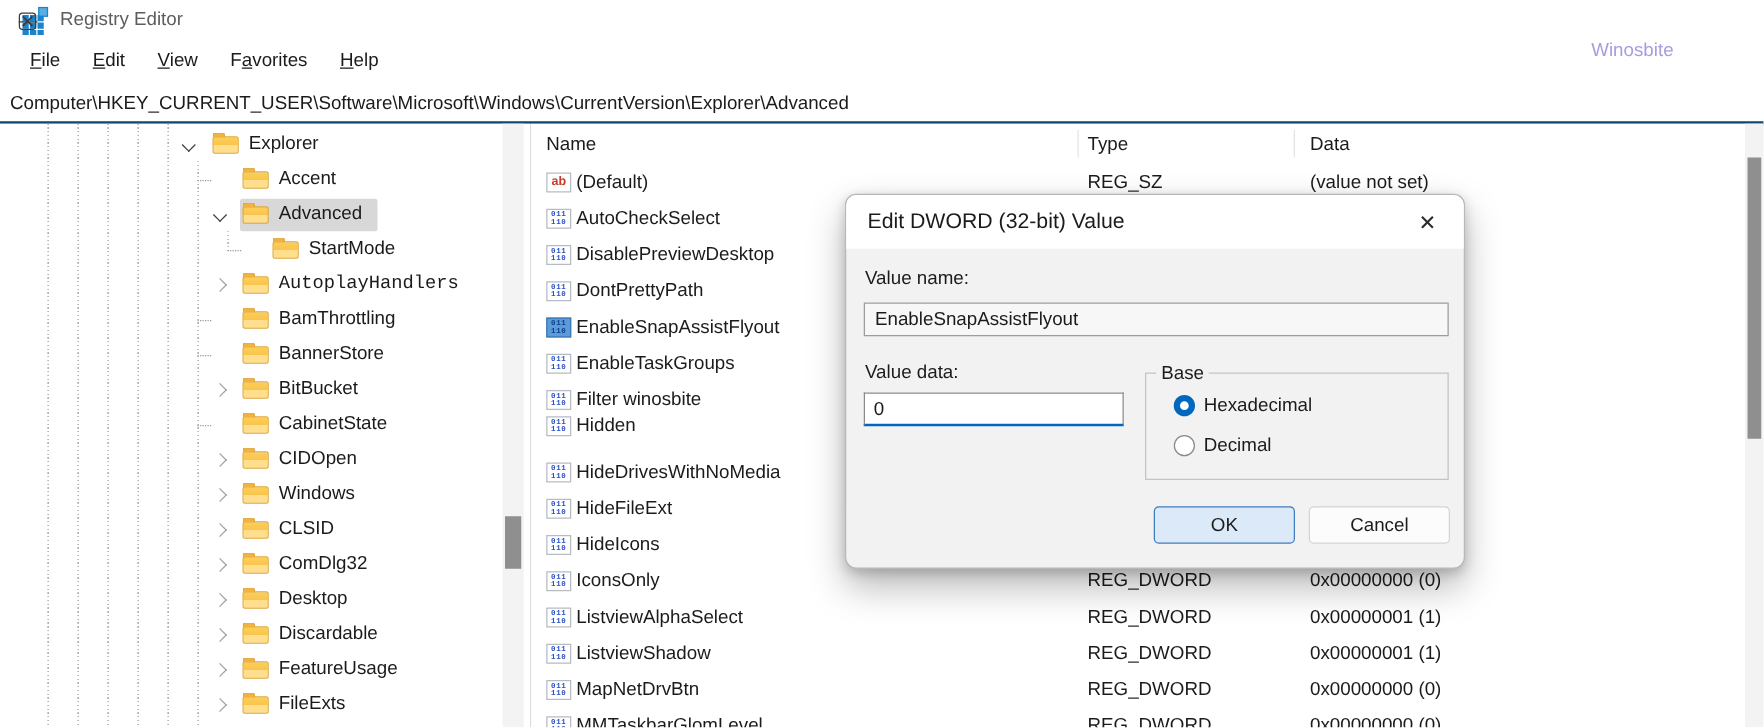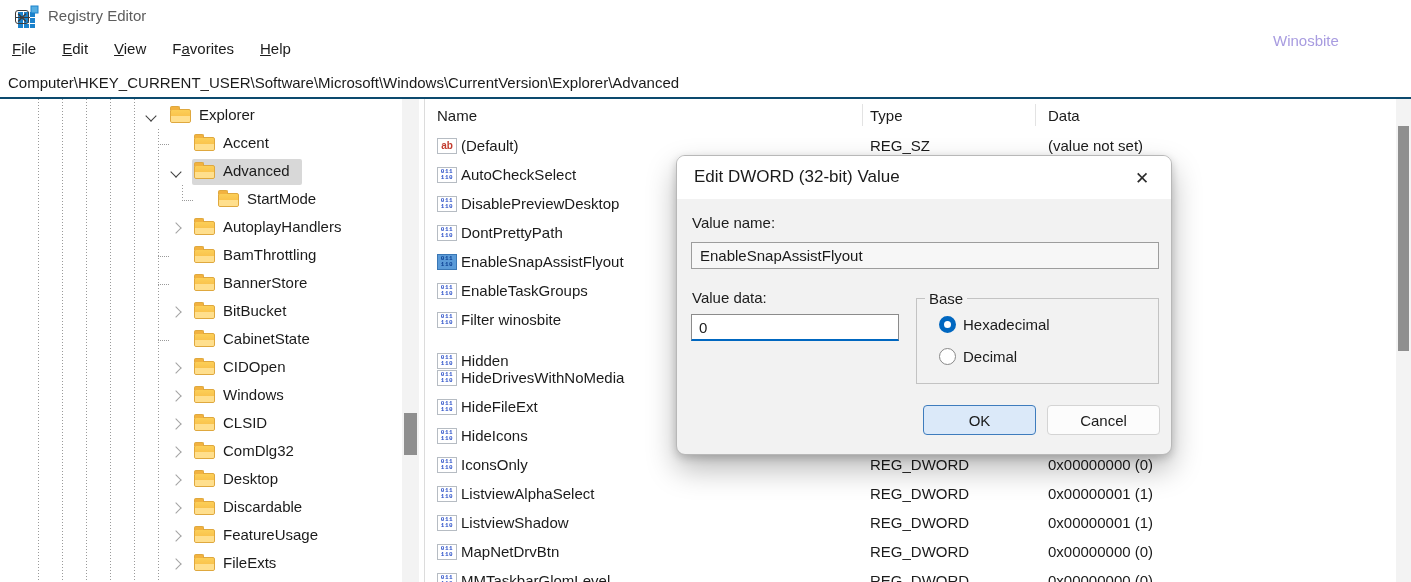--- a/index.html
+++ b/index.html
@@ -11,21 +11,21 @@
   .app-icon{position:absolute;left:16px;top:5px;width:24px;height:24px}
   .title-text{position:absolute;left:48px;top:7px;font-size:15px;color:#5d5d5d}
   .ctrl{position:absolute;top:0;width:44px;height:34px;display:flex;align-items:center;justify-content:center}
   .ctrl-min{left:1218}.ctrl-max{left:1286}.ctrl-close{left:1358}
   .glyph-min{width:15px;height:0;border-top:1.6px solid #3c3c3c}
   .glyph-max{width:12px;height:12px;border:1.4px solid #3c3c3c;border-radius:3px}
   .glyph-close{font-size:15px;color:#3c3c3c;line-height:1}
   .watermark{position:absolute;left:1273px;top:32px;font-size:15px;color:#a89ce0}
 
   
-  .menubar{position:absolute;top:40px;left:0;height:28px;display:flex;padding-left:12px;font-size:15px}
+  .menubar{position:absolute;top:40px;left:0;height:28px;display:flex;padding-left:24px;font-size:15px}
   .menu-item{margin-right:26px;cursor:default}
   .menu-item .u{text-decoration:underline}
 
   
   .addressbar{position:absolute;top:70px;left:0;right:0;height:27px;border-bottom:4px solid #0c4a6e;background:#fff}
   .address-text{position:absolute;left:8px;top:4px;font-size:15px;white-space:nowrap}
 
   
   .content{position:absolute;top:99px;left:0;right:0;bottom:0;background:#fff}
 
@@ -166,21 +166,21 @@
             <span class="tree-sel" style="left:192px;width:110px"></span>
             <span class="chev expanded" style="left:172px"></span>
             <span class="folder" style="left:194px"></span>
             <span class="tree-label" style="left:223px">Advanced</span>
           </div>
           <div class="tree-row" style="top: 87px;">
             <span class="stub" style="left:182px"></span>
             <span class="folder" style="left:218px"></span>
             <span class="tree-label" style="left:247px">StartMode</span>
           </div>
-          <div class="tree-row" style="top: 115px;">
+          <div class="tree-row" style="top: 115px; font-family: Liberation Mono, monospace;">
             <span class="chev collapsed" style="left:172px"></span>
             <span class="folder" style="left:194px"></span>
             <span class="tree-label" style="left:223px">AutoplayHandlers</span>
           </div>
           <div class="tree-row" style="top: 143px;">
             <span class="stub" style="left:158px"></span>
             <span class="folder" style="left:194px"></span>
             <span class="tree-label" style="left:223px">BamThrottling</span>
           </div>
           <div class="tree-row" style="top: 171px;">
@@ -307,21 +307,21 @@
           </div>
           <div class="list-row" style="top: 207px;">
             <span class="cell-icon">
               <span class="icon-dword">011</span>
               <span class="icon-dword">110</span>
             </span>
             <span class="cell-name">Filter winosbite</span>
             <span class="cell-type"></span>
             <span class="cell-data"></span>
           </div>
-          <div class="list-row" style="top: 248px; text-align: center;">
+          <div class="list-row" style="top: 228px; text-align: center;">
             <span class="cell-icon">
               <span class="icon-dword">011</span>
               <span class="icon-dword">110</span>
             </span>
             <span class="cell-name">Hidden</span>
             <span class="cell-type"></span>
             <span class="cell-data"></span>
           </div>
           <div class="list-row" style="top: 265px; text-decoration: underline;">
             <span class="cell-icon">

